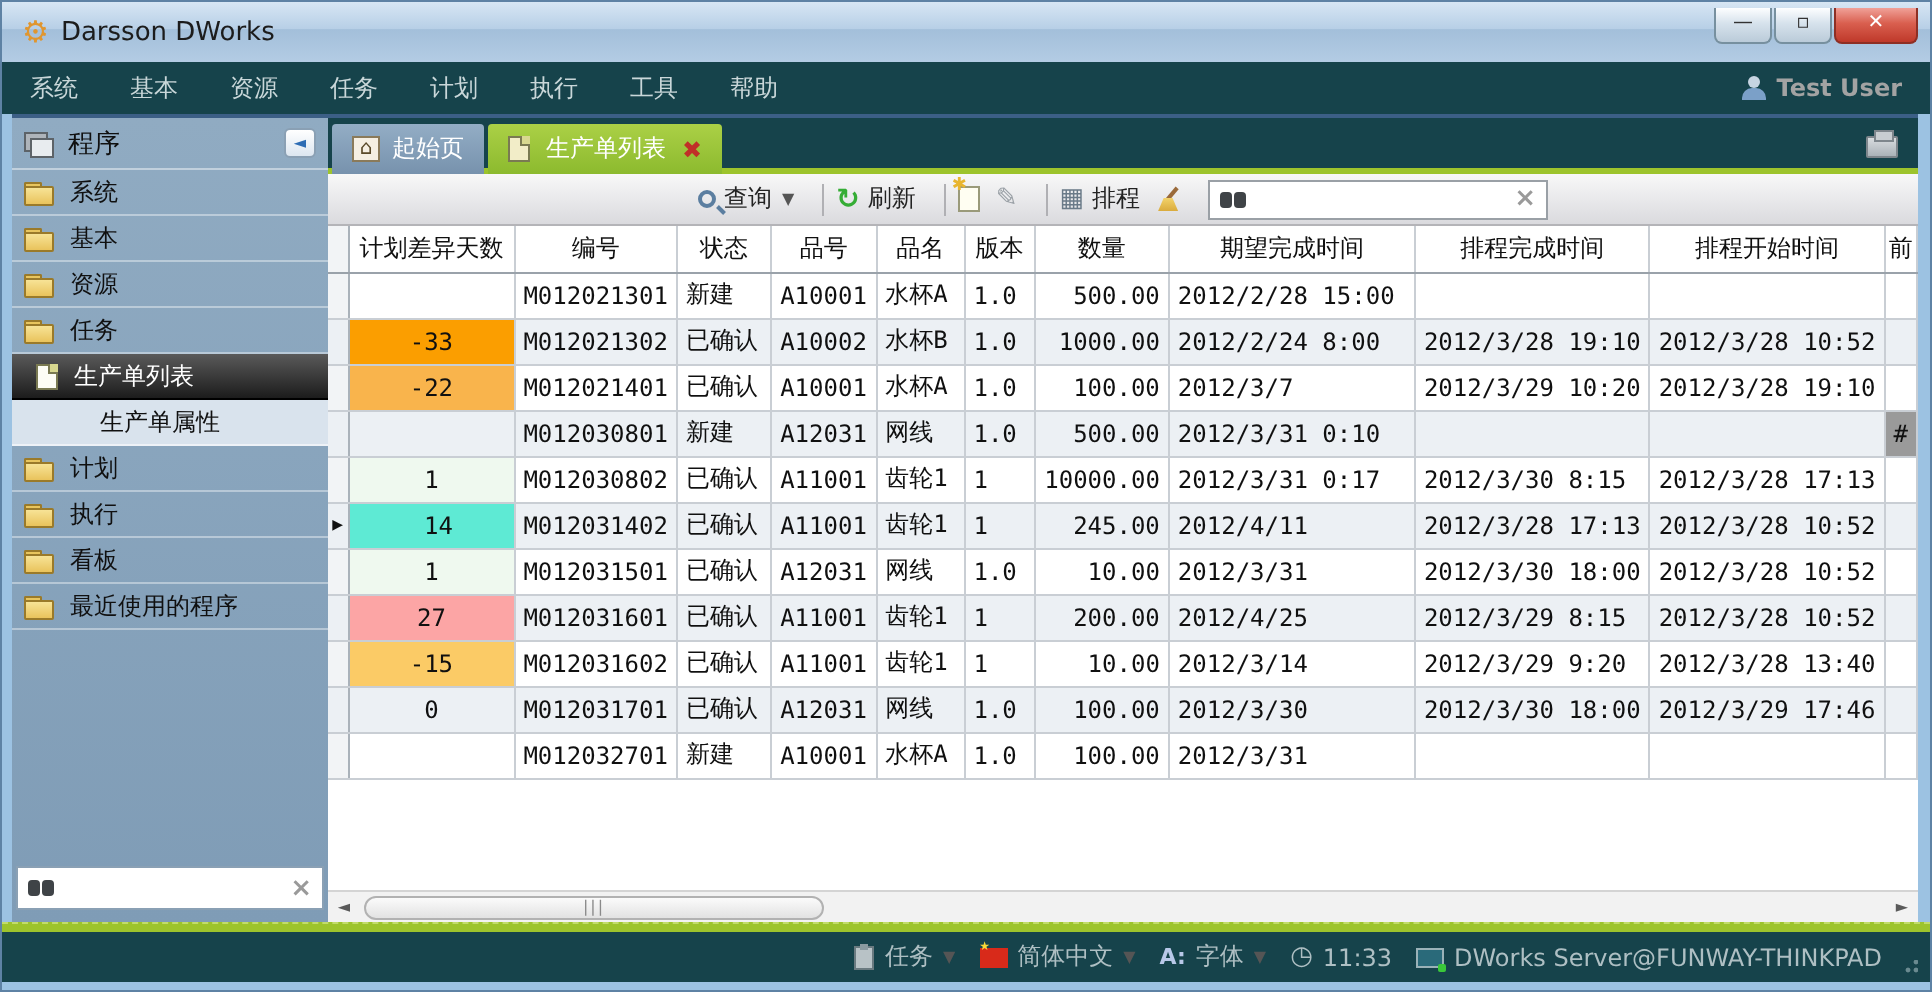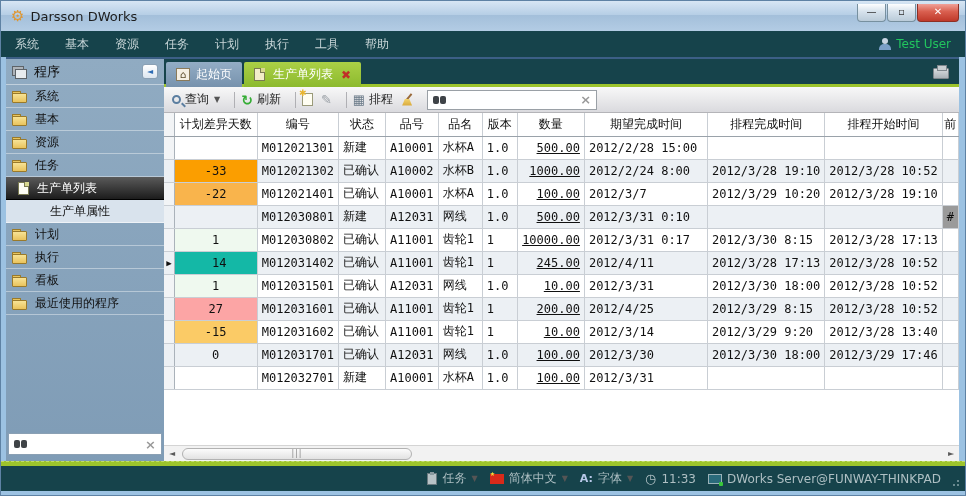--- a/index.html
+++ b/index.html
@@ -20,21 +20,21 @@
   .winbtn { width:29px; height:18px; border:1px solid #77909f; border-top:none;
     border-radius:0 0 4px 4px; background:linear-gradient(#fdfeff,#d6e2ec 45%,#bacbd9);
     color:#333; font-size:10px; line-height:16px; text-align:center; margin-left:1px; cursor:pointer; }
   .winbtn.close { width:42px; background:linear-gradient(#f0a198,#d95f4f 45%,#bf392a);
     border-color:#8e2f24; color:#fff; font-weight:bold; }
 
   
   .menubar { height:26px; flex:0 0 26px; background:#16434b; display:flex;
     align-items:center; padding:0 14px; }
   .menu-item { color:#c9d7d9; margin-right:26px; font-size:12px; cursor:pointer; }
-  .user-zone { margin-left:auto; display:flex; align-items:center; color:#22c55e; }
+  .user-zone { margin-left:auto; display:flex; align-items:center; color:#a3a3a3;font-weight:bold; }
   .user-icon { width:12px; height:12px; position:relative; margin-right:5px; }
   .user-icon::before { content:""; position:absolute; left:3px; top:0; width:6px; height:6px;
     border-radius:50%; background:#c7d4e2; }
   .user-icon::after { content:""; position:absolute; left:0; top:6px; width:12px; height:6px;
     border-radius:5px 5px 0 0; background:#7ba0c8; }
 
   
   .content { flex:1 1 auto; display:flex; min-height:0;
     border-left:5px solid #9cc2e2; border-right:6px solid #9cc2e2; }
 
@@ -91,21 +91,21 @@
   .tab .page-icon { background:#f2edc8; }
   .tab-close { margin-left:8px; color:#c03028; font-weight:bold; font-size:12px; }
   .printer-icon { margin-left:auto; margin-right:10px; align-self:center; width:16px; height:11px;
     background:linear-gradient(#d8dcdf,#aab2b8); border:1px solid #7e868c; border-radius:1px;
     position:relative; cursor:pointer; }
   .printer-icon::before { content:""; position:absolute; left:3px; top:-4px; width:8px; height:4px;
     background:#c8cdd1; border:1px solid #7e868c; }
 
   
   .toolbar { height:26px; flex:0 0 26px; background:linear-gradient(#f8f8f8,#dadade);
-    border-bottom:1px solid #b4b4b8; display:flex; align-items:center; padding:0 8px; color:#222; }
+    border-bottom:1px solid #b4b4b8; display:flex; align-items:center; padding:0 8px; color:#222;justify-content:center; }
   .tool { display:flex; align-items:center; margin-right:8px; cursor:pointer; }
   .tool-label { margin-left:4px; }
   .tsep { width:1px; height:16px; background:#b0b0b4; margin:0 6px; }
   .caret { font-size:8px; color:#555; margin-left:5px; }
   .mag-icon { width:9px; height:9px; border:2px solid #5b7ea0; border-radius:50%; position:relative; }
   .mag-icon::after { content:""; position:absolute; left:7px; top:7px; width:5px; height:2px;
     background:#5b7ea0; transform:rotate(45deg); }
   .refresh-icon { color:#35ad35; font-size:14px; font-weight:bold; line-height:1; }
   .newdoc-icon { width:11px; height:13px; background:#fffef2; border:1px solid #9a9a7a; position:relative; }
   .newdoc-icon::after { content:"✱"; position:absolute; left:-4px; top:-6px; color:#e8b52f; font-size:9px; }
@@ -123,21 +123,21 @@
   .gridwrap { flex:1 1 auto; overflow:hidden; background:#fff; }
   table.grid { border-collapse:collapse; table-layout:fixed;
     font-family:"DejaVu Sans Mono", monospace; font-size:12px; color:#101010; }
   .grid th { height:23px; background:#fff; font-weight:normal; text-align:center;
     border-right:1px solid #c9ced4; border-bottom:1px solid #9aa2aa; overflow:hidden; white-space:nowrap; }
   .grid td { height:23px; padding:0 4px; border-right:1px solid #c9ced4; border-bottom:1px solid #c9ced4;
     overflow:hidden; white-space:nowrap; }
   .grid tr.even td { background:#ecf0f4; }
   .grid td.sel, .grid th.sel { background:#f2f4f6; border-right:1px solid #aab2ba; padding:0; 
     text-align:center; font-size:9px; color:#111; }
-  .grid td.num { text-align:right;text-decoration:underline; }
+  .grid td.num { text-align:right; }
   .grid td.ctr { text-align:center; }
 
   
   .hscroll { height:16px; flex:0 0 16px; background:#f2f2f2; border-top:1px solid #d4d4d4;
     display:flex; align-items:center; }
   .scroll-arrow { width:16px; height:16px; text-align:center; font-size:8px; color:#5a5a5a;
     line-height:16px; cursor:pointer; }
   .scroll-thumb { width:230px; height:12px; margin-left:2px; background:linear-gradient(#fbfbfb,#e2e2e2);
     border:1px solid #b2b2b2; border-radius:6px; text-align:center; line-height:10px; font-size:8px;
     color:#8a8a8a; letter-spacing:1px; cursor:pointer; }
@@ -382,21 +382,21 @@
                 <td>齿轮1</td>
                 <td>1</td>
                 <td class="num">10000.00</td>
                 <td>2012/3/31 0:17</td>
                 <td>2012/3/30 8:15</td>
                 <td>2012/3/28 17:13</td>
                 <td></td>
               </tr>
               <tr class="even">
                 <td class="sel">▶</td>
-                <td class="ctr" style="background: #14b8a6; padding-left: 11px;">14</td>
+                <td class="ctr" style="background: #5eead4; padding-left: 11px;">14</td>
                 <td>M012031402</td>
                 <td>已确认</td>
                 <td>A11001</td>
                 <td>齿轮1</td>
                 <td>1</td>
                 <td class="num">245.00</td>
                 <td>2012/4/11</td>
                 <td>2012/3/28 17:13</td>
                 <td>2012/3/28 10:52</td>
                 <td></td>

